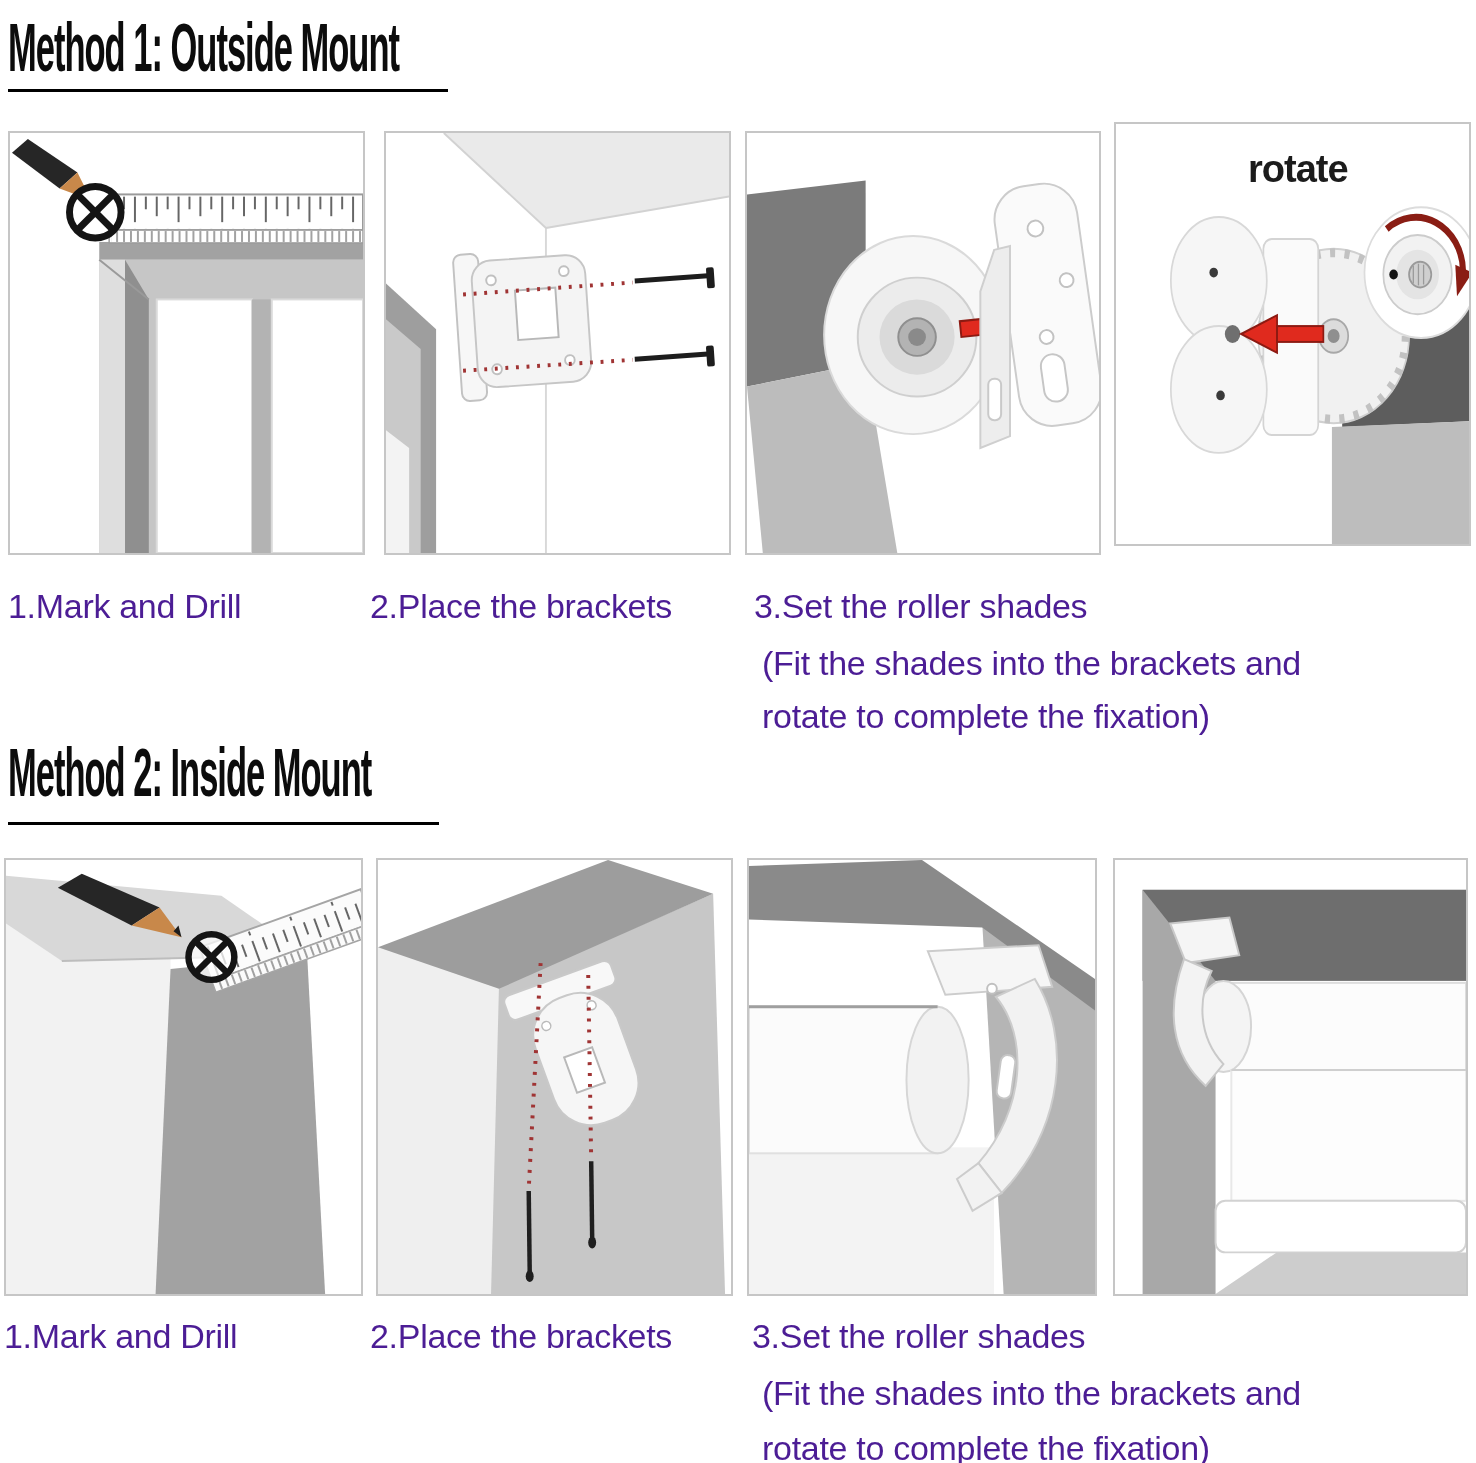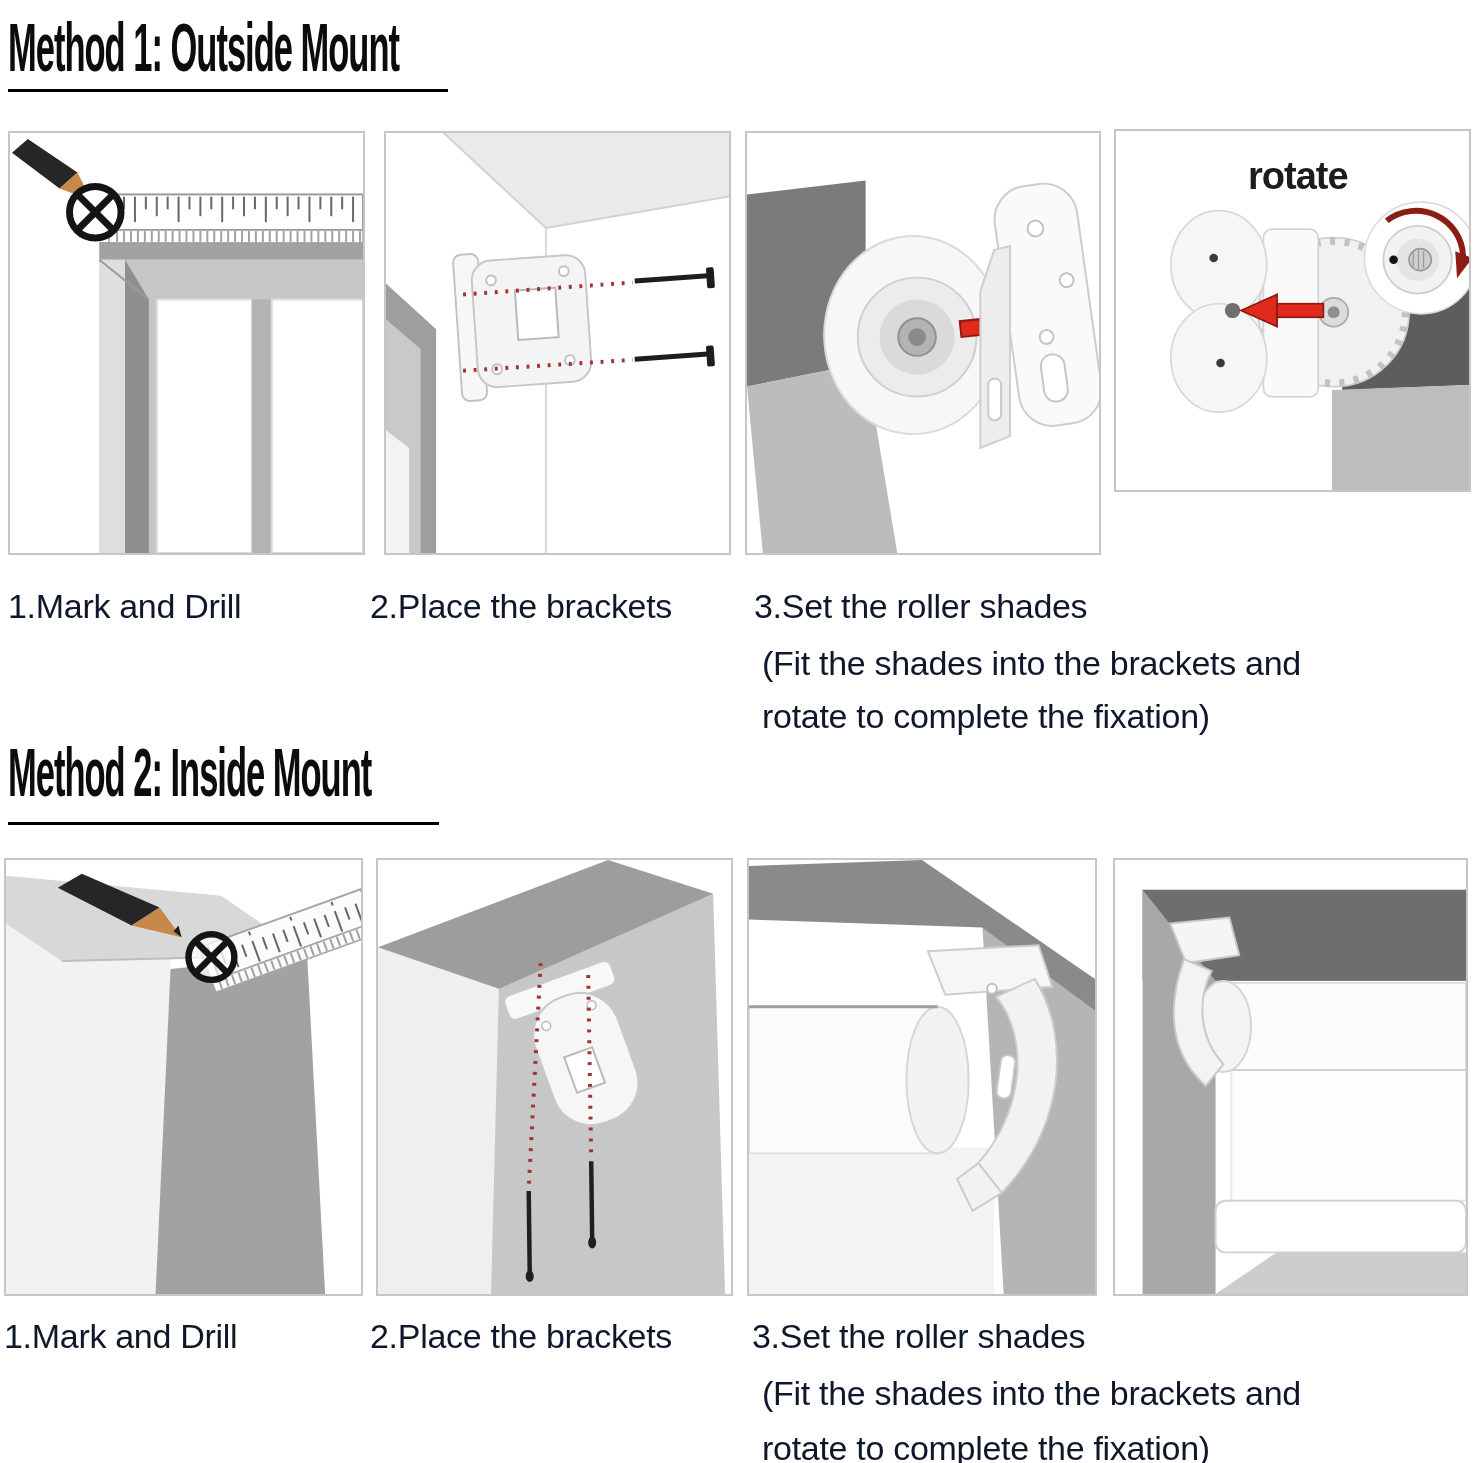--- a/index.html
+++ b/index.html
@@ -8,21 +8,21 @@
     font-family:"Liberation Sans", sans-serif;color:#111;overflow:hidden;
   }
   .title{
     position:absolute;margin:0;white-space:nowrap;font-weight:900;
     font-size:69px;line-height:1;letter-spacing:-2px;color:#0c0c0c;
     transform:scaleX(0.5);transform-origin:left top;
   }
   .rule{position:absolute;height:3px;background:#000;}
   .caption{
     position:absolute;white-space:nowrap;font-size:34px;line-height:40px;
-    color:#0f172a;letter-spacing:-0.3px;font-weight:400;
+    color:#4c1d95;letter-spacing:-0.3px;font-weight:400;
   }
   .panel{
     position:absolute;margin:0;background:#fff;border:2px solid #c6c6c6;
     box-sizing:border-box;
   }
   .panel svg{display:block;width:100%;height:100%;}
   .rotate-label{
     position:absolute;font-size:38px;font-weight:700;letter-spacing:-1px;
     color:#1c1c1c;line-height:1;white-space:nowrap;
   }
@@ -140,21 +140,21 @@
           <circle cx="326" cy="152" r="7" fill="#fff" stroke="#c2c2c2" stroke-width="2"></circle>
           <circle cx="298" cy="206" r="7" fill="#fff" stroke="#c2c2c2" stroke-width="2"></circle>
           <rect x="288" y="224" width="24" height="48" rx="12" fill="#fff" stroke="#c6c6c6" stroke-width="2"></rect>
         </g>
         <polygon points="250,118 266,114 266,306 236,318 236,160" fill="#ededed" stroke="#cfcfcf" stroke-width="2"></polygon>
         <rect x="244" y="248" width="13" height="42" rx="6" fill="#fff" stroke="#c9c9c9" stroke-width="2"></rect>
       </g>
     </svg>
   </figure>
 
-  <figure class="panel" style="left:1114px;top:111px;width:357px;height:363px;padding-left:48px;">
+  <figure class="panel" style="left:1114px;top:104px;width:357px;height:424px;padding-left:48px;">
     <svg viewBox="0 0 356 424" preserveAspectRatio="none">
       <polygon points="208,140 356,128 356,300 208,306" fill="#5d5d5d"></polygon>
       <polygon points="196,306 356,300 356,424 196,424" fill="#bdbdbd"></polygon>
       <g>
         <circle cx="198" cy="214" r="88" fill="#f1f1f1" stroke="#d0d0d0" stroke-width="2"></circle>
         <circle cx="198" cy="214" r="84" fill="none" stroke="#c2c2c2" stroke-width="9" stroke-dasharray="6 11"></circle>
         <rect x="116" y="116" width="64" height="198" rx="10" fill="#fafafa" stroke="#d4d4d4" stroke-width="2"></rect>
         <ellipse cx="64" cy="158" rx="56" ry="64" fill="#f6f6f6" stroke="#d8d8d8" stroke-width="2"></ellipse>
         <ellipse cx="64" cy="268" rx="56" ry="64" fill="#f6f6f6" stroke="#d8d8d8" stroke-width="2"></ellipse>
         <circle cx="58" cy="150" r="5" fill="#3a3a3a"></circle>

